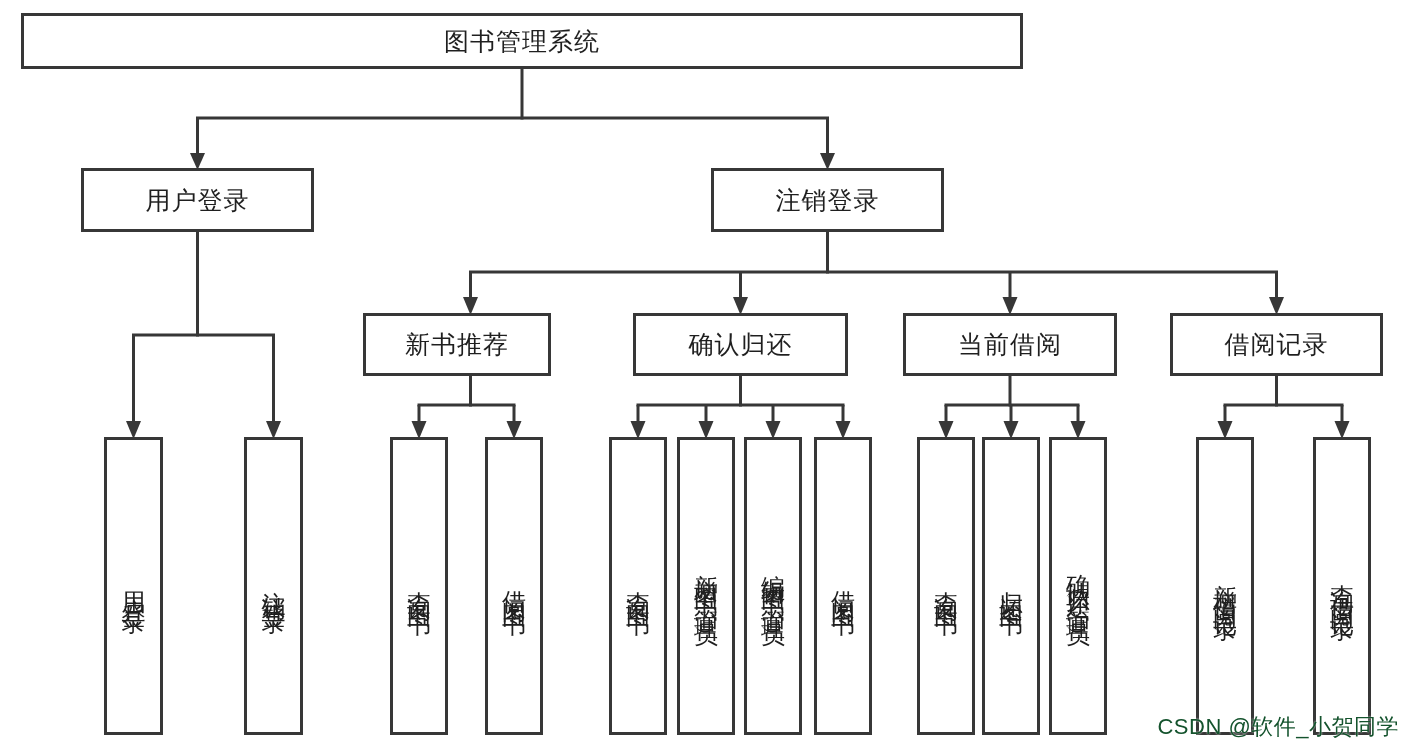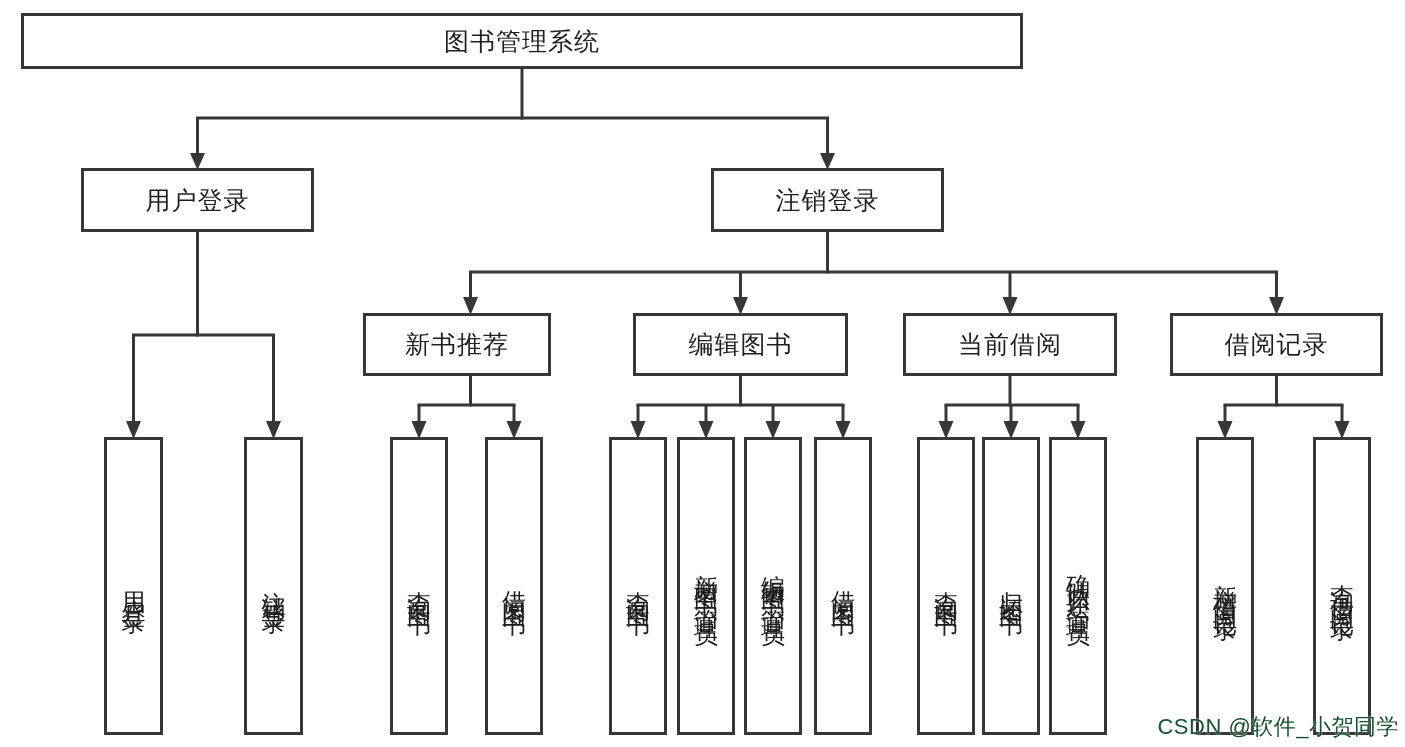--- a/index.html
+++ b/index.html
@@ -121,21 +121,21 @@
     <span>用户登录</span>
   </div>
   <div class="box hnode" style="left:711px;top:168px;width:233px;height:64px;">
     <span>注销登录</span>
   </div>
 
   <div class="box hnode" style="left:363px;top:313px;width:188px;height:63px;">
     <span>新书推荐</span>
   </div>
   <div class="box hnode" style="left:633px;top:313px;width:215px;height:63px;">
-    <span>编辑图书</span>
+    <span>确认归还</span>
   </div>
   <div class="box hnode" style="left:903px;top:313px;width:214px;height:63px;">
     <span>当前借阅</span>
   </div>
   <div class="box hnode" style="left:1170px;top:313px;width:213px;height:63px;">
     <span>借阅记录</span>
   </div>
 
   <div class="box leaf" style="left:104px;top:437px;width:59px;height:298px;">
     <span class="vtext">用户登录</span>

